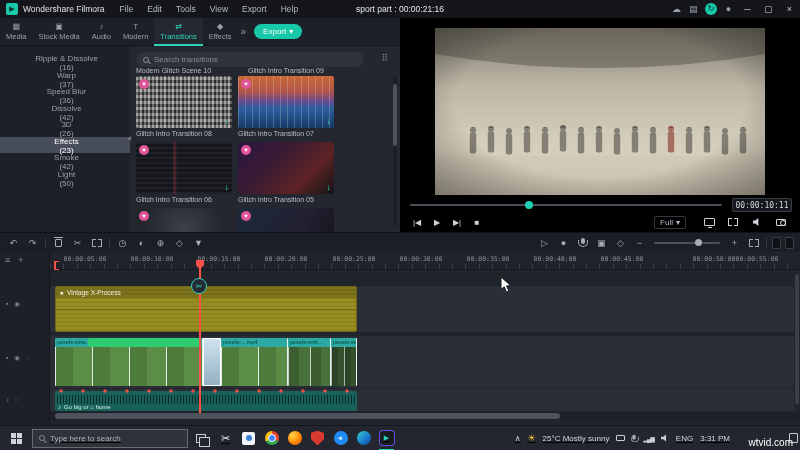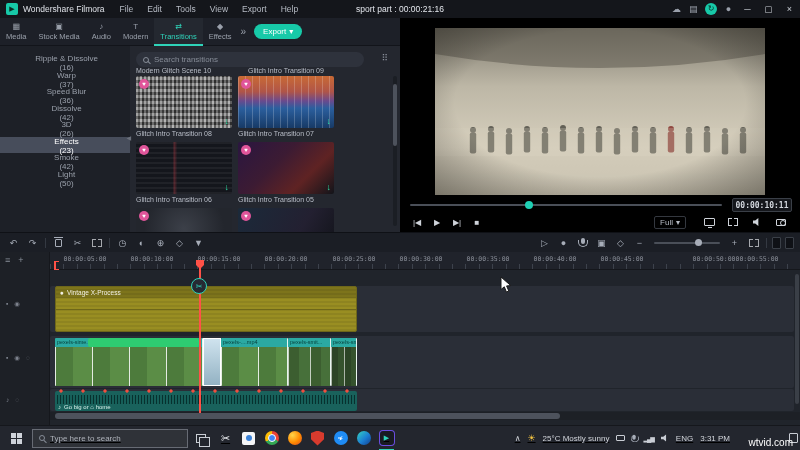--- a/index.html
+++ b/index.html
@@ -60,21 +60,21 @@
   .th-d{background:linear-gradient(135deg,#2a1640 0%,#3c1b33 40%,#5f2323 70%,#12141a 100%);}
   .th-e{background:radial-gradient(circle at 50% 40%,#3c4049 0%,#23262d 70%),#1d2025;}
   .th-f{background:linear-gradient(120deg,#1b2a3a 0%,#232031 60%,#101217 100%);}
   .scrollbar-v{position:absolute;top:30px;right:3px;width:4px;height:150px;background:#1b1e24;border-radius:2px;}
   .scrollbar-v .sv-thumb{position:absolute;top:8px;left:0;width:4px;height:62px;background:#4d525c;border-radius:2px;}
 
   
   .preview{position:absolute;top:18px;left:400px;width:400px;height:214px;background:#000;z-index:15;}
   .video{position:absolute;top:10px;left:35px;width:330px;height:167px;overflow:hidden;background:#b9b3a2;}
   .video svg{display:block;width:100%;height:100%;}
-  .scrub-row{position:absolute;left:10px;right:8px;top:180px;height:14px;display:flex;align-items:center;font-weight:bold;}
+  .scrub-row{position:absolute;left:10px;right:8px;top:180px;height:14px;display:flex;align-items:center;}
   .scrub-line{flex:1;height:2px;background:#4a4f58;position:relative;margin-right:10px;border-radius:1px;}
   .scrub-dot{position:absolute;left:37%;top:-3px;width:8px;height:8px;border-radius:50%;background:#1fd0b4;}
   .timecode{width:60px;height:14px;background:#15171c;border:1px solid #3a3f47;color:#d3d7de;font-size:8px;display:flex;align-items:center;justify-content:center;border-radius:2px;}
   .ctrl-row{position:absolute;left:8px;right:8px;top:196px;height:16px;display:flex;align-items:center;color:#cfd3da;gap:2px;}
   .ctrl-btn{min-width:18px;text-align:center;font-size:8px;}
   .fit-dd{margin-left:auto;display:flex;align-items:center;gap:3px;font-size:8px;color:#b6bbc4;padding:1px 5px;border:1px solid #34383f;border-radius:2px;margin-right:10px;}
   .pv-ic{width:22px;display:flex;align-items:center;justify-content:center;}
   .icon-monitor{width:11px;height:8px;border:1px solid #cfd3da;border-radius:1px;position:relative;}
   .icon-monitor::after{content:"";position:absolute;left:3px;bottom:-3px;width:4px;height:1.5px;background:#cfd3da;}
   .icon-corners{width:10px;height:8px;background:

